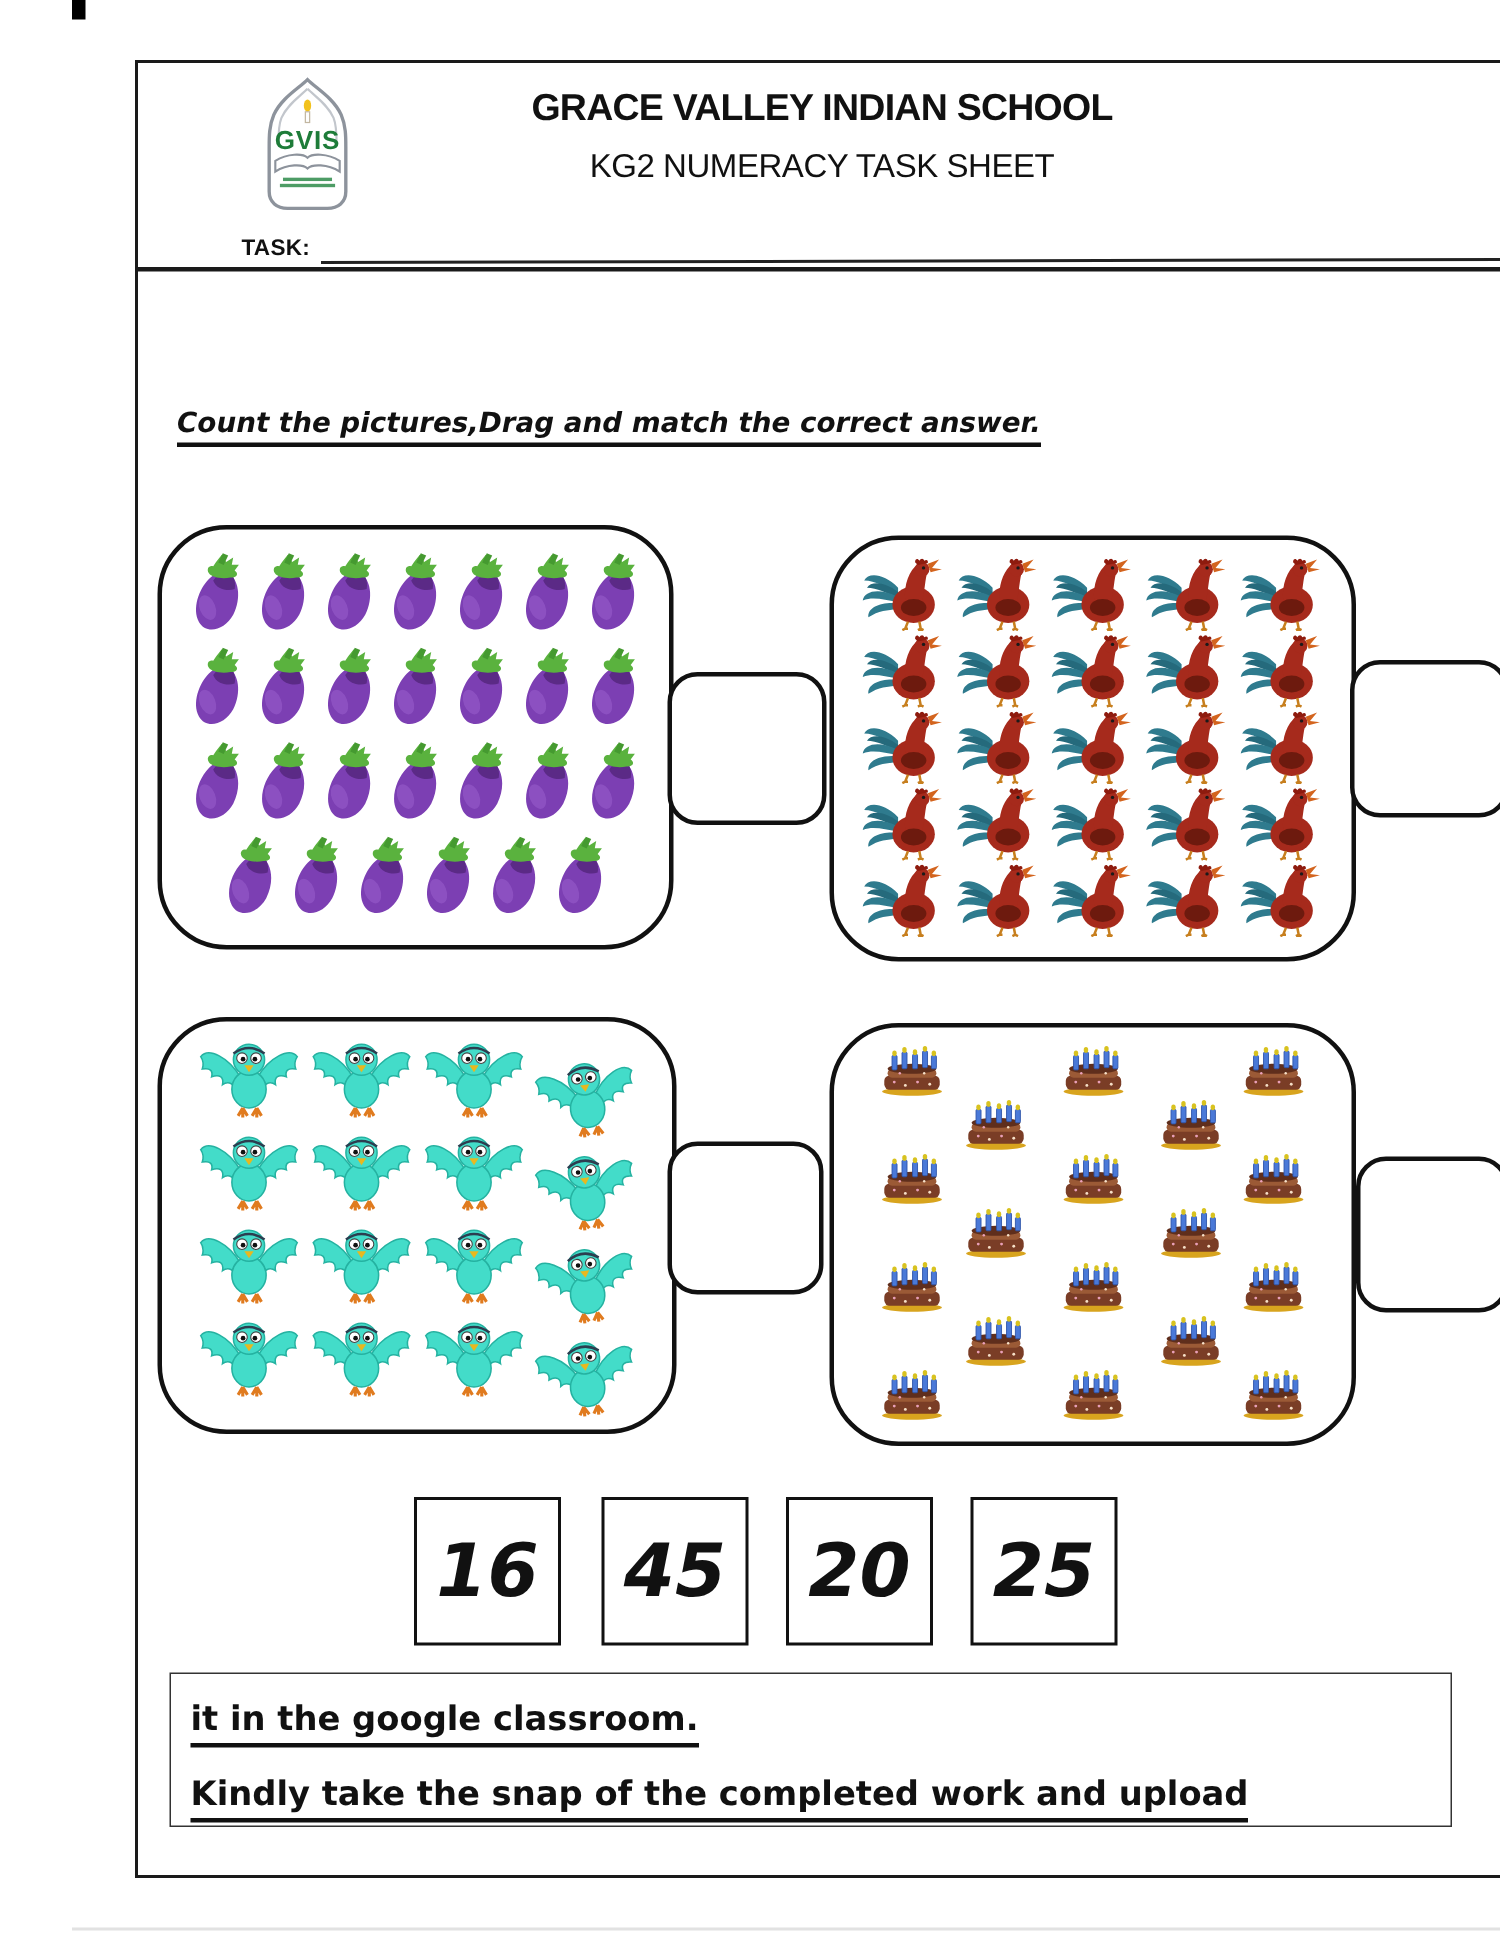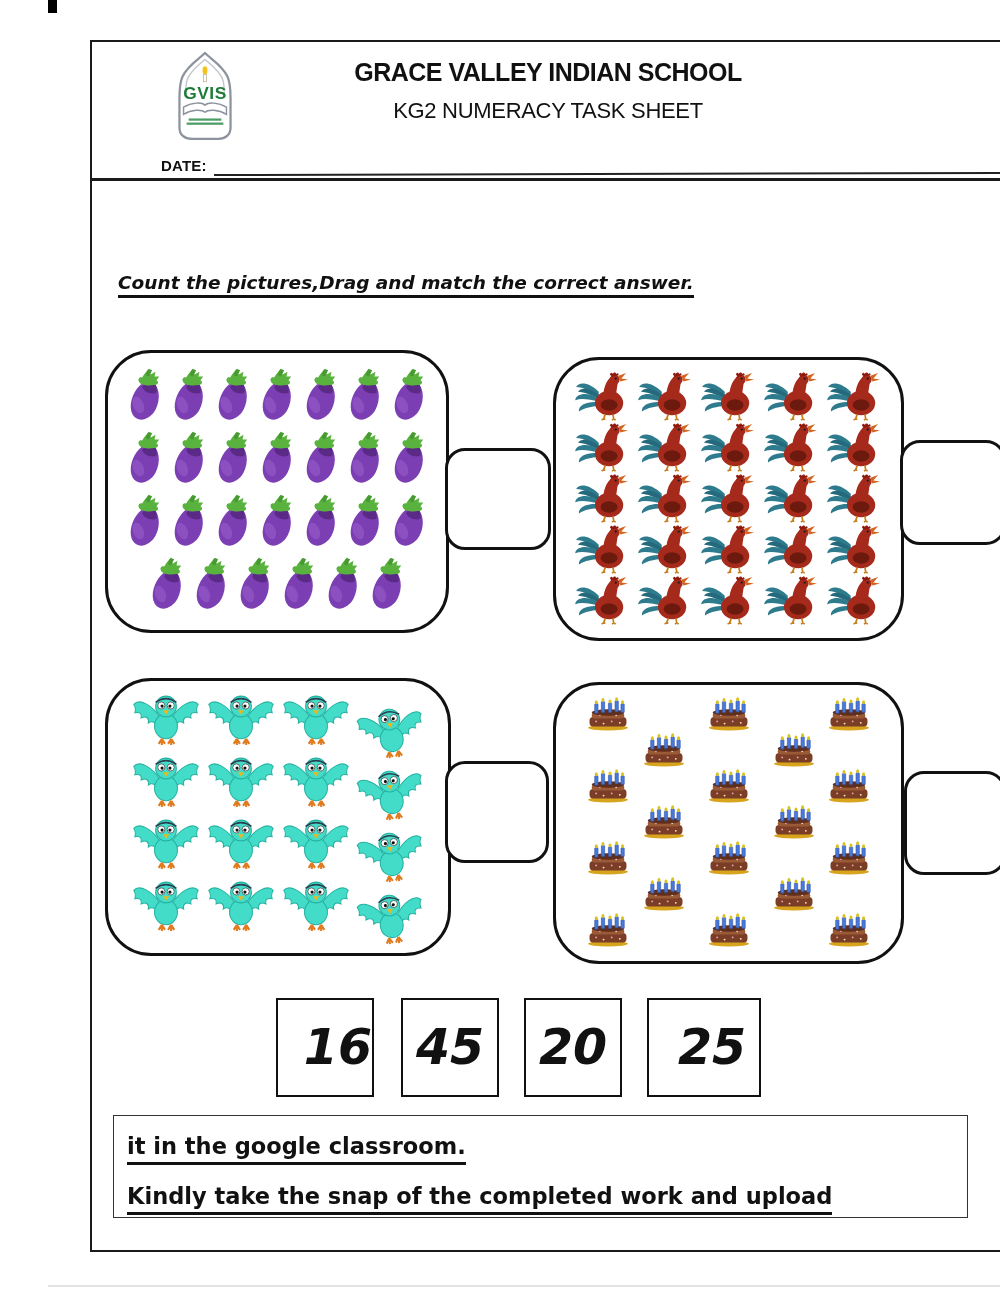--- a/index.html
+++ b/index.html
@@ -60,24 +60,24 @@
   .answer-slot{position:absolute;border:3px solid #111;border-radius:20px;background:#fff;}
   #slot-eggplants{left:397px;top:448px;width:100px;height:96px;}
   #slot-roosters{left:852px;top:440px;width:100px;height:99px;}
   #slot-birds{left:397px;top:761px;width:98px;height:96px;}
   #slot-cakes{left:856px;top:771px;width:96px;height:98px;}
 
   
   .num-card{position:absolute;top:998px;width:94px;height:95px;border:2.5px solid #111;background:#fff;
     display:flex;align-items:center;justify-content:center;
     font-family:"DejaVu Sans",sans-serif;font-weight:bold;font-style:oblique;font-size:49px;}
-  #card-0{left:228px;justify-content:flex-end;}
+  #card-0{left:228px;}
   #card-1{left:353px;}
   #card-2{left:476px;}
-  #card-3{left:599px;padding-left:16px;}
+  #card-3{left:599px;}
 
   
   .footer-box{position:absolute;left:65px;top:1115px;width:853px;height:101px;border:1.6px solid #333;background:#fff;}
   .footer-line{display:block;margin:10px 0 0 13px;font-family:"DejaVu Sans",sans-serif;
     font-size:22.5px;font-weight:bold;line-height:40px;}
   .footer-line .u{border-bottom:3px solid #111;padding-bottom:3px;}
 </style>
 </head>
 <body>
 
@@ -158,21 +158,21 @@
     <ellipse cx="40" cy="20" rx="2.4" ry="4" fill="#f2c21d"></ellipse>
     <rect x="38.6" y="24" width="2.8" height="7" fill="#fdfdfd" stroke="#c2b6a0" stroke-width="0.8"></rect>
     <text x="40" y="48" text-anchor="middle" font-size="17" font-weight="bold" fill="#1e7c39" style="font-family:'Liberation Sans',sans-serif;letter-spacing:0.5px;">GVIS</text>
     <path d="M19 56 C27 51 37 51 40 54 C43 51 53 51 61 56 L61 63 C53 58 43 58 40 61 C37 58 27 58 19 63 Z" fill="#fff" stroke="#8d939c" stroke-width="1.4"></path>
     <rect x="24" y="67" width="32" height="2.2" fill="#2e8b4a" opacity="0.85"></rect>
     <rect x="22" y="71" width="36" height="2.2" fill="#2e8b4a" opacity="0.85"></rect>
   </svg>
 
   <div class="school-name">GRACE VALLEY INDIAN SCHOOL</div>
   <div class="sheet-title">KG2 NUMERACY TASK SHEET</div>
-  <div class="date-label">DATE:</div>
+  <div class="date-label">TASK:</div>
   <div class="date-line"></div>
 
 
   <div class="instruction">
     <span class="u">Count the pictures,Drag and match the correct answer.</span>
   </div>
 
   <div class="pic-box" id="box-eggplants">
     <div class="icon-grid">
         <div class="icon-row eggplant-row">

